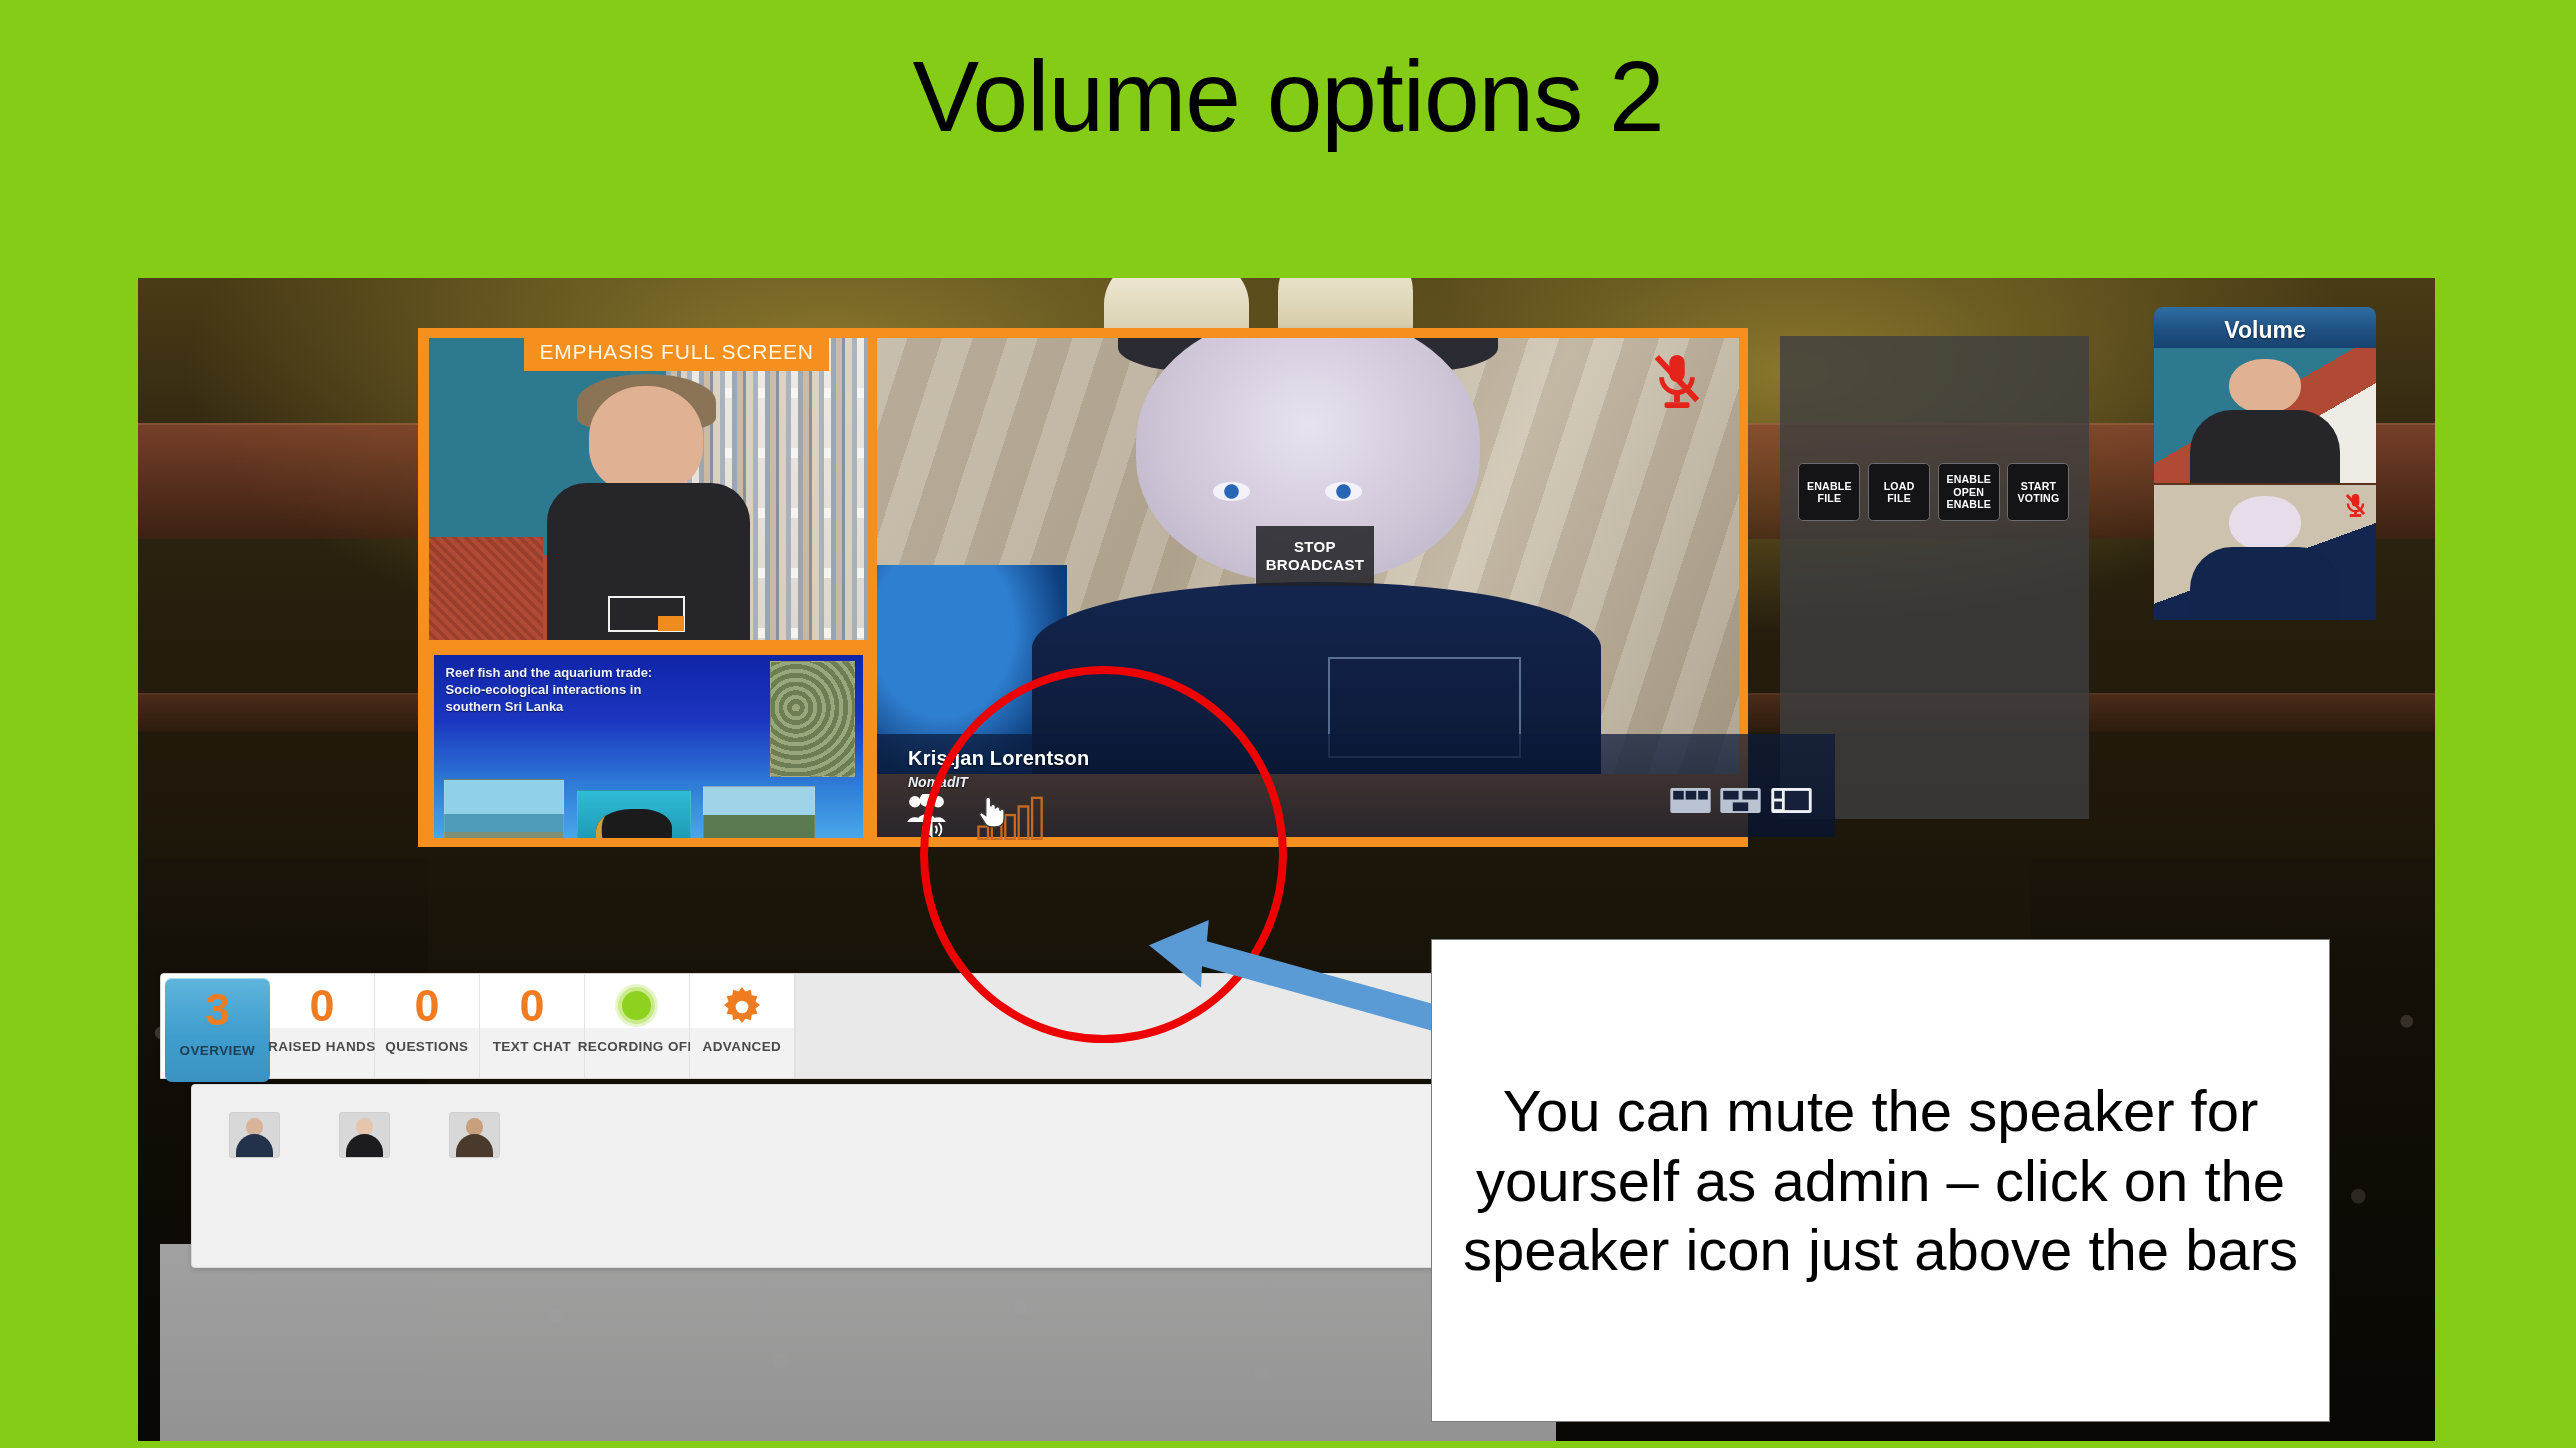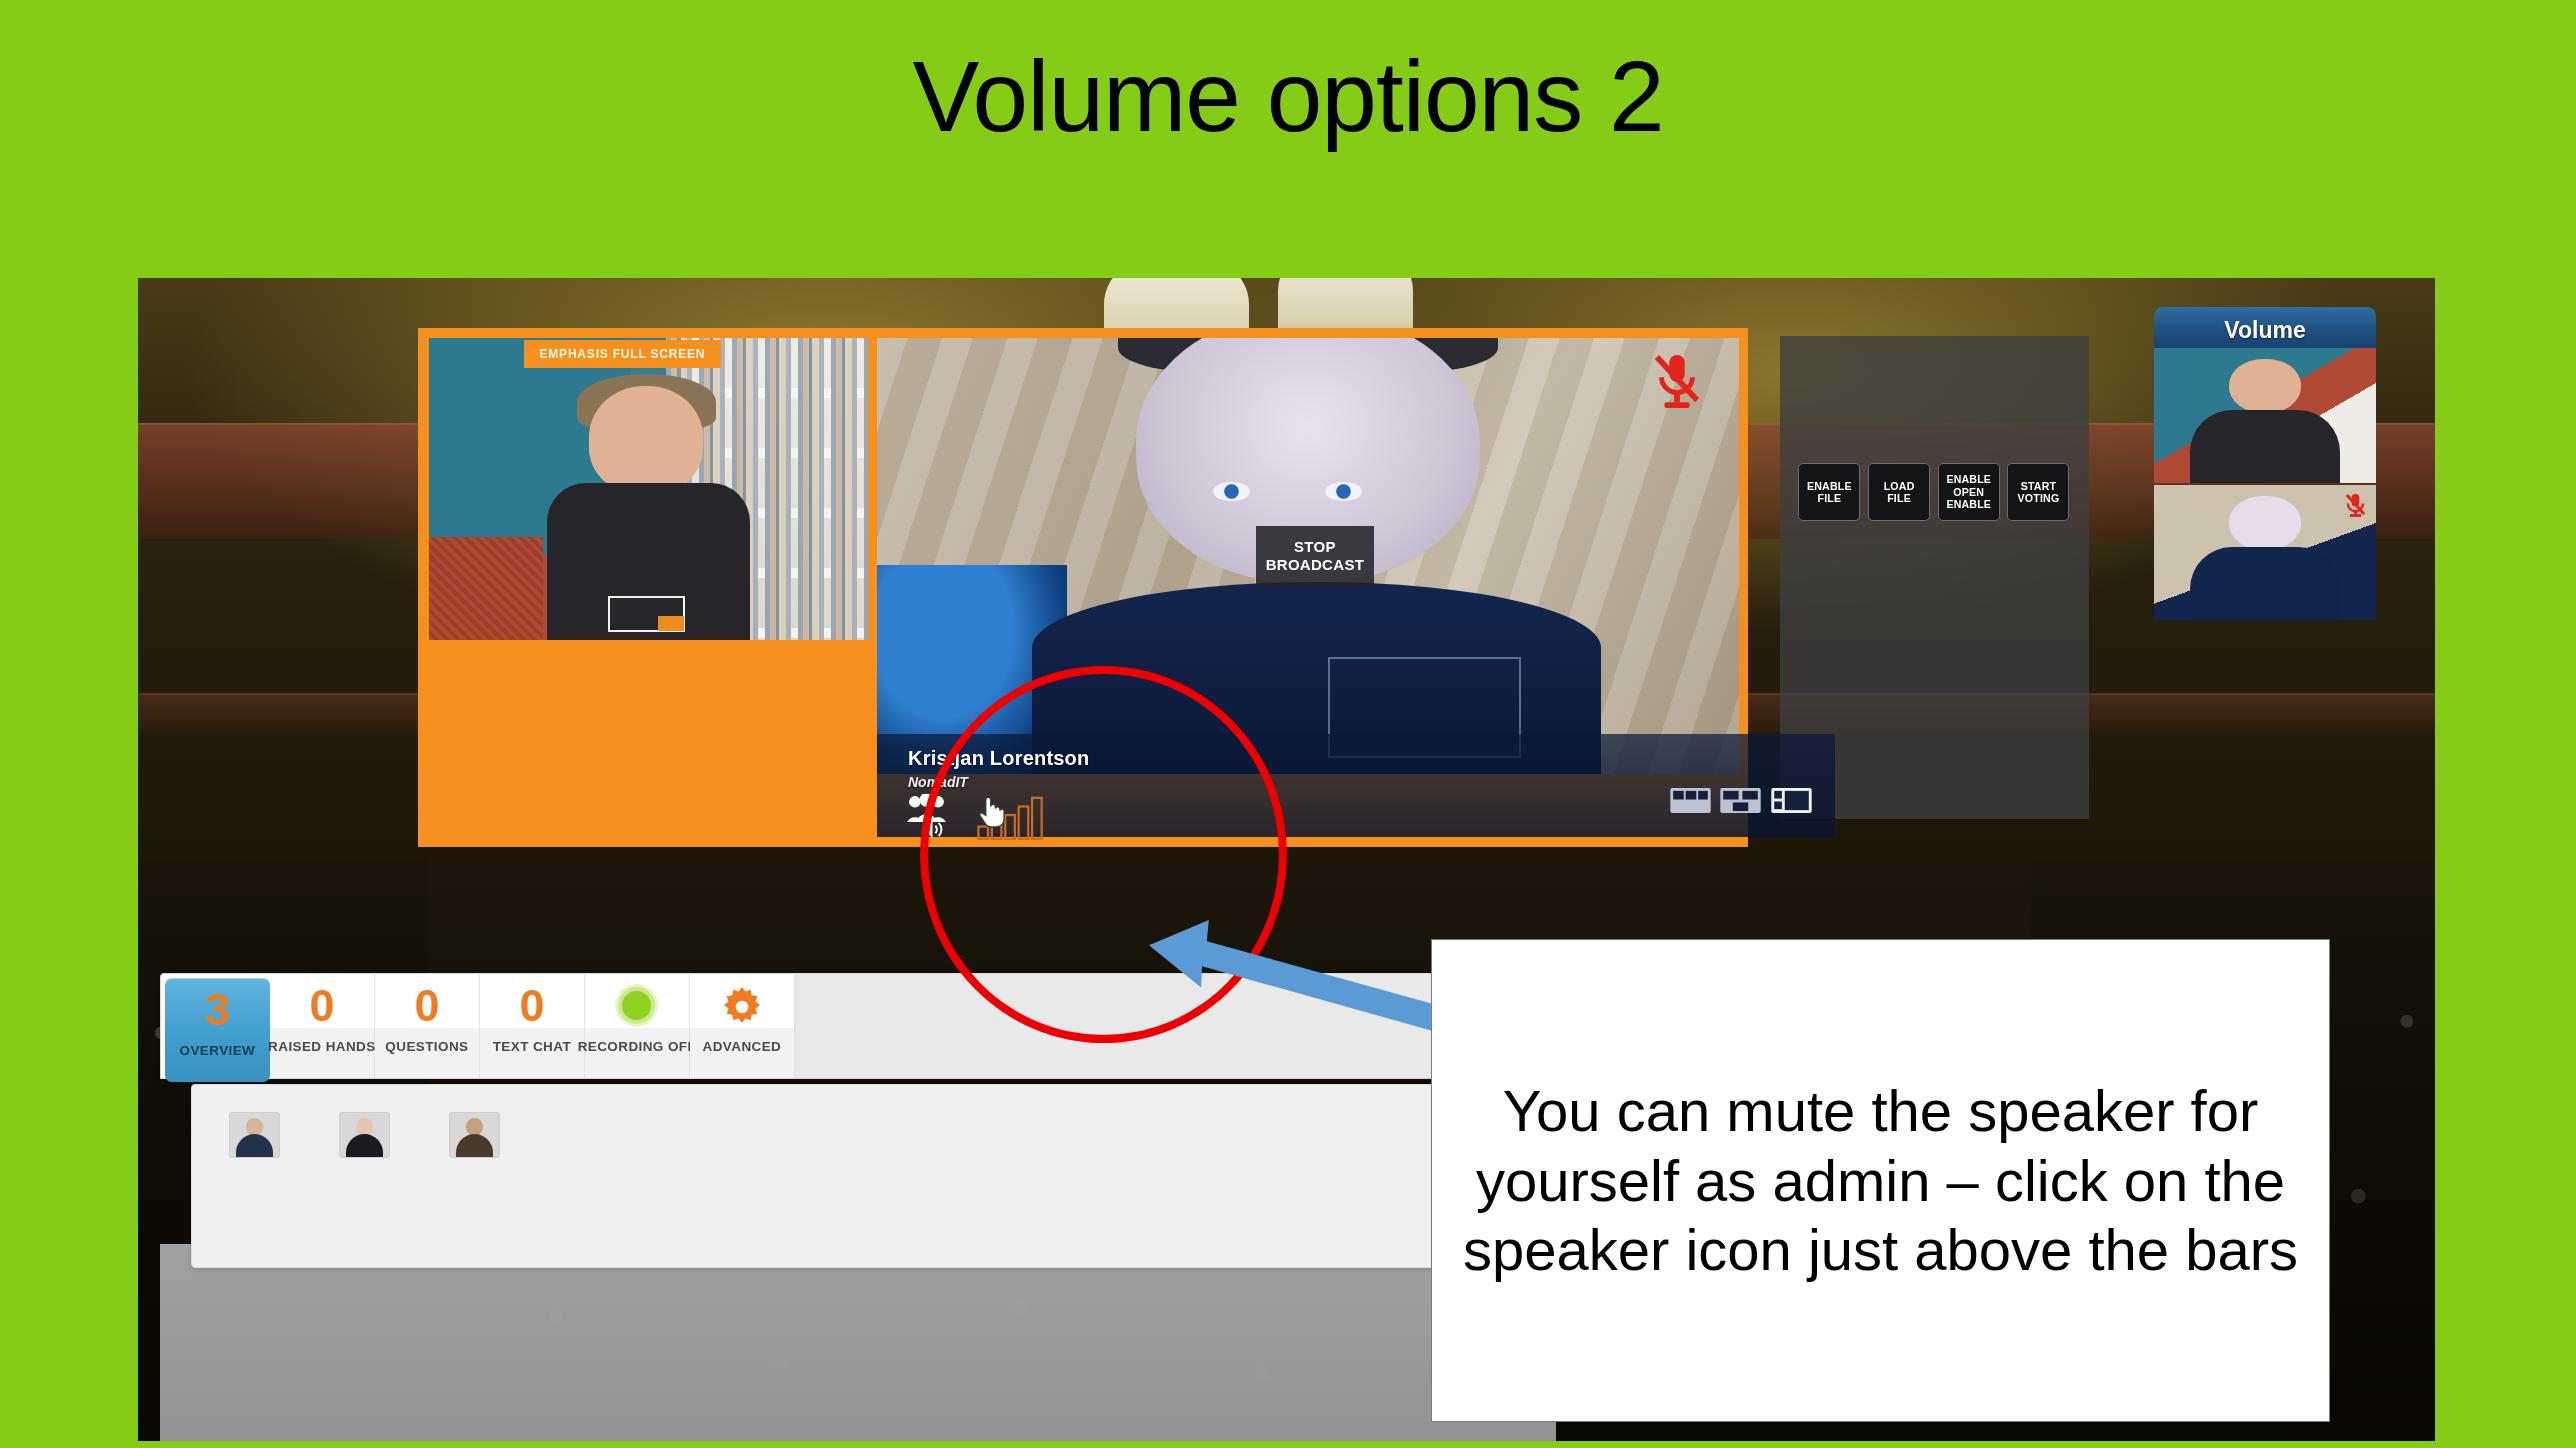--- a/index.html
+++ b/index.html
@@ -59,23 +59,23 @@
   }
 
   
   .emph-frame {
     position: absolute; left: 280px; top: 50px;
     width: 1330px; height: 519px;
     border: 10.6px solid #f5901f;
     background: #f5901f;
   }
   .emph-tag {
-    position: absolute; left: 386px; top: 62px;
+    position: absolute; left: 386px; top: 55px;
     background: #f5901f; color: #fff6e6;
-    font-size: 12px; font-weight: 700; letter-spacing: 0.8px;
+    font-size: 21px; font-weight: 400; letter-spacing: 0.8px;
     padding: 6.8px 15.5px 7.7px; z-index: 22;
     font-family: "Liberation Sans", sans-serif;
   }
 
   
   .tile-left {
     position: absolute; left: 291px; top: 60px;
     width: 439px; height: 302px;
     overflow: hidden; z-index: 12;
     background: linear-gradient(160deg,#2f7f95 0 46%, #b24a38 46% 100%);
@@ -389,20 +389,36 @@
         <div class="hair"></div>
           <div class="head"></div>
         <div class="torso">
             <div class="logo">
               <i></i>
             </div>
           </div>
       </div>
     </div>
 
+    <div class="tile-slide">
+      <div class="slide-inner">
+        <div class="slide-head">
+          <span>Reef fish and the aquarium trade:</span><br>
+          <span>Socio-ecological interactions in</span><br>
+          <span>southern Sri Lanka</span>
+        </div>
+        <div class="slide-img si-coral"></div>
+        <div class="slide-img si-beach"></div>
+        <div class="slide-img si-fish">
+            <i></i>
+          </div>
+        <div class="slide-img si-wade"></div>
+
+      </div>
+    </div>
 
     <div class="tile-main">
       <div class="planks"></div>
       <div class="m-plant"></div>
       <div class="m-hair"></div>
       <div class="m-head"></div>
       <div class="m-eye l"></div>
       <div class="m-eye r"></div>
       <div class="m-body">
           <i></i>

